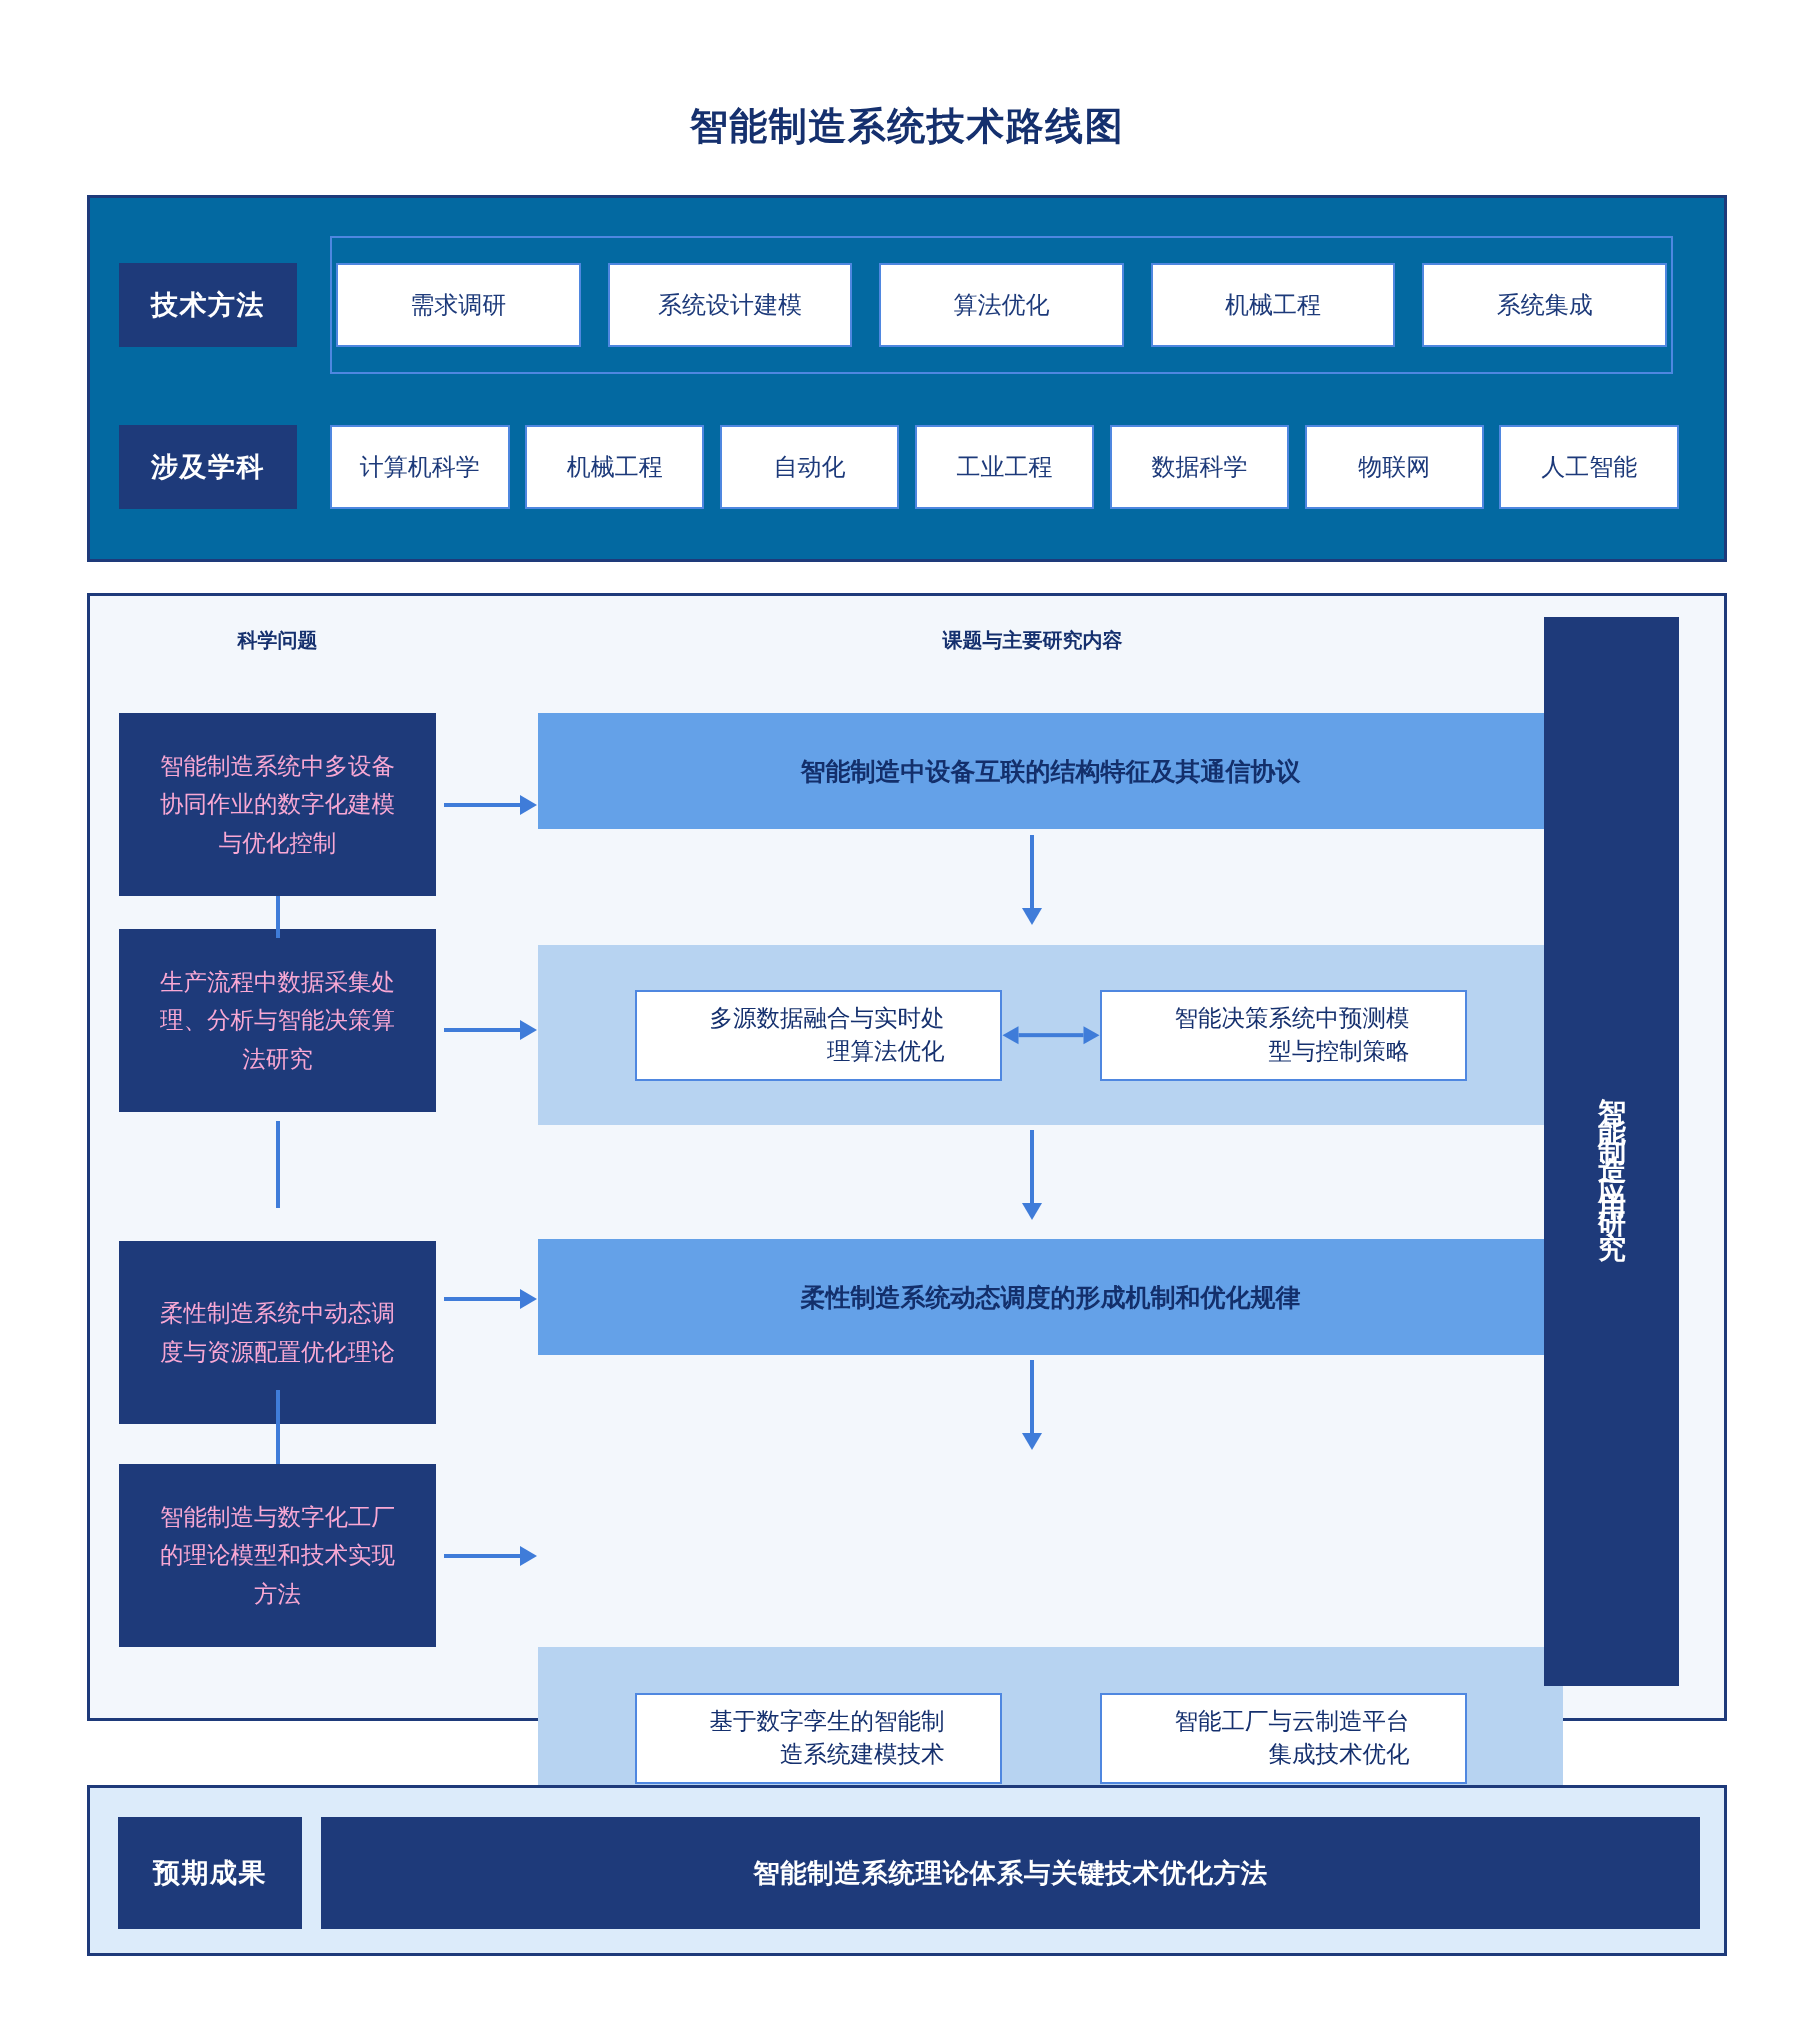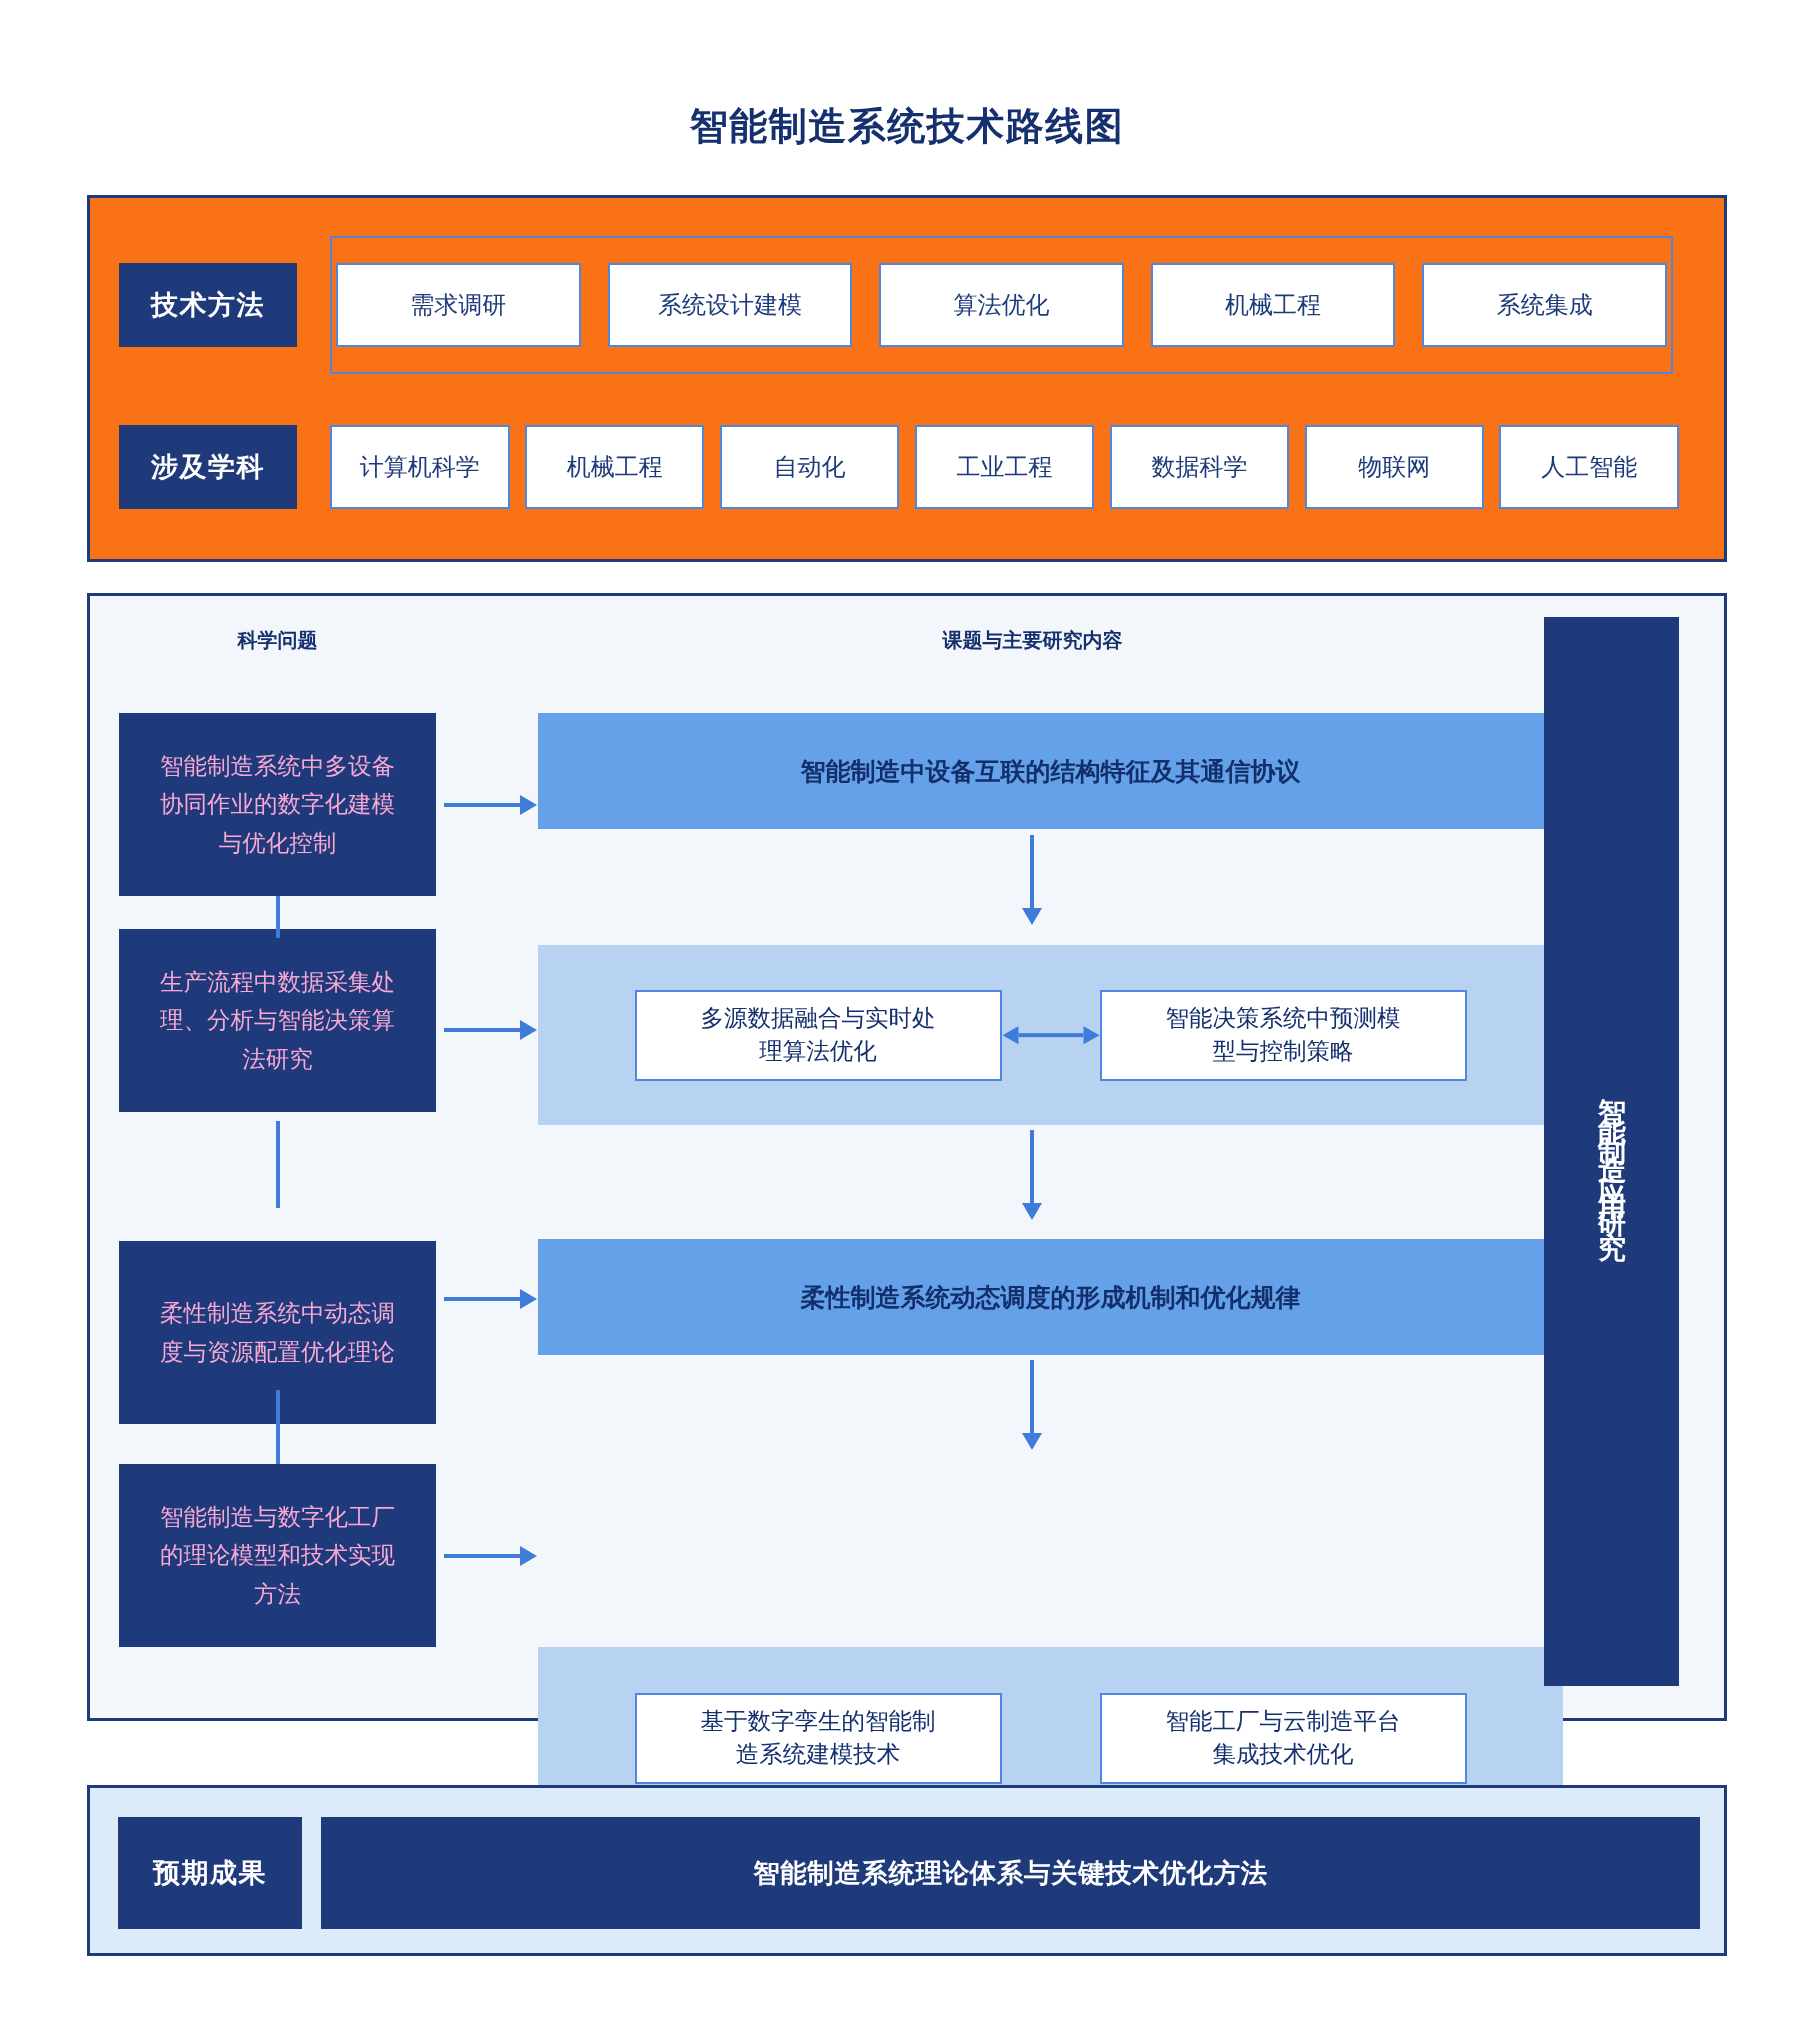--- a/index.html
+++ b/index.html
@@ -12,21 +12,21 @@
   }
   .page-title {
     position:absolute; top:101px; left:0; width:100%;
     text-align:center; font-size:38px; font-weight:bold;
     color:#15306e; letter-spacing:1.5px;
   }
   .section {
     position:absolute; left:87px; width:1640px;
     border:3.7px solid #1e3a7a;
   }
-  #section-methods { top:195px; height:367px; background:#f97316; }
+  #section-methods { top:195px; height:367px; background:#0369a1; }
   #section-research { top:593px; height:1128px; background:#f3f7fc; }
   #section-outcome { top:1785px; height:171px; background:#dcebfa; }
 
   .navy-label {
     position:absolute; background:#1e3a7a; color:#ffffff;
     font-size:27px; font-weight:bold;
     display:flex; align-items:center; justify-content:center;
     letter-spacing:1.5px;
   }
   
@@ -68,21 +68,21 @@
     font-size:25px; font-weight:bold; color:#132f6b; text-align:center;
   }
   .topic-light {
     background:#b7d3f1; gap:98px; position:relative;
   }
   .subbox {
     width:367px; height:91px; background:#ffffff;
     border:2.2px solid #4f87e0; color:#15306e; font-size:23.5px; line-height:1.4;
     display:flex; align-items:center; justify-content:center; text-align:center;
   }
-  .subbox span { display:inline-block; max-width:253px; }
+  .subbox span { display:inline-block; max-width:253px;text-align:right; }
   .arrow-right {
     position:absolute; left:354px; width:76px; height:3.7px; background:#3f7cd9;
   }
   .arrow-right::after {
     content:""; position:absolute; left:100%; top:50%;
     transform:translateY(-50%);
     border-left:17.6px solid #3f7cd9;
     border-top:10.3px solid transparent; border-bottom:10.3px solid transparent;
   }
   .arrow-down {

